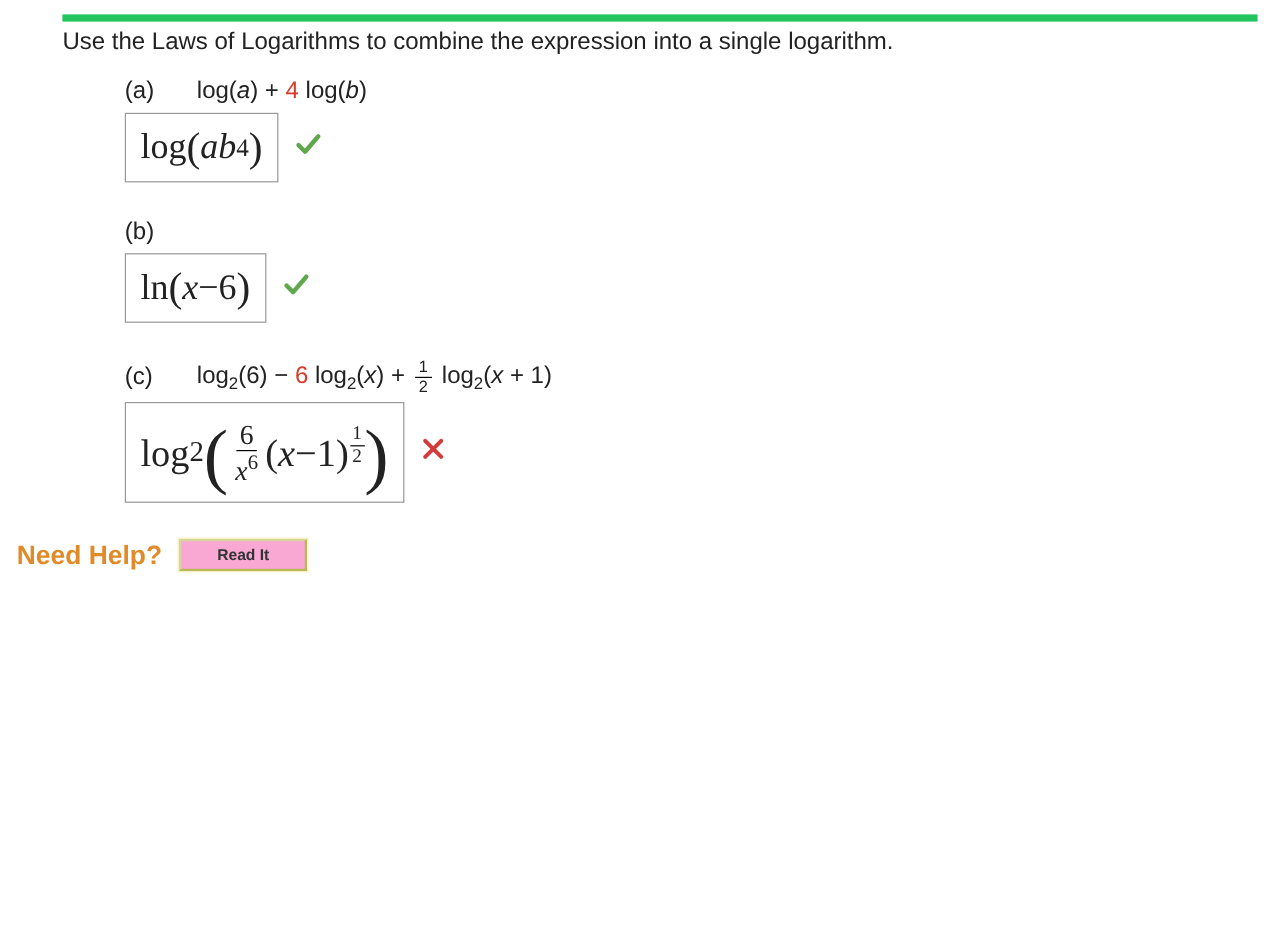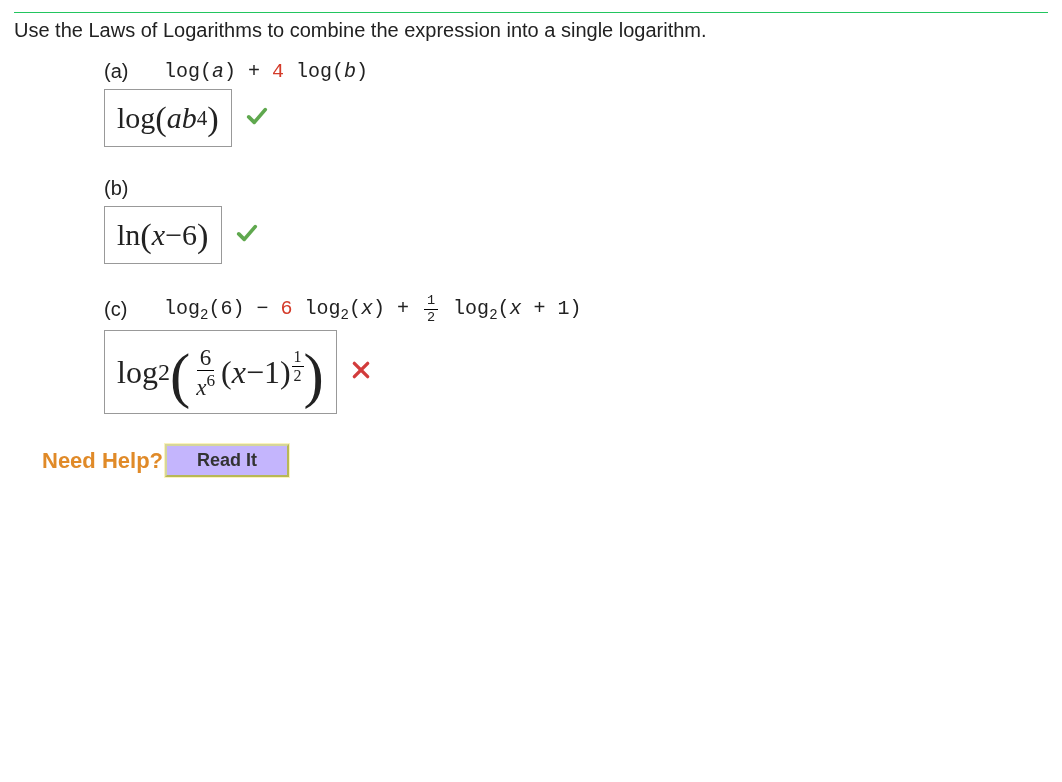--- a/index.html
+++ b/index.html
@@ -7,37 +7,38 @@
     font-size: 20px;
     color: #222;
     margin: 0;
     padding: 12px 14px;
     width: 1062px;
     box-sizing: border-box;
   }
   .instruction {
     margin-bottom: 18px;
     padding-top: 6px;
-    border-top: 1px solid #22c55e;
+    border-top: 6px solid #22c55e;
+    margin-left: 38px;
   }
   .part {
     margin-left: 90px;
     margin-bottom: 30px;
   }
   .part-row {
     display: flex;
     align-items: center;
     margin-bottom: 6px;
   }
   .part-label {
     width: 60px;
     display: inline-block;
   }
   .expr {
-    font-family: Liberation Mono, monospace;
+    font-family: Liberation Sans, sans-serif;
   }
   .ital { font-style: italic; }
   .red { color: #d43b2a; }
   sup { font-size: 0.7em; vertical-align: super; }
   sub { font-size: 0.7em; vertical-align: sub; }
   .answer-row {
     display: flex;
     align-items: center;
     gap: 14px;
     margin-top: 4px;
@@ -88,36 +89,35 @@
     top: 4px;
     font-family: "Times New Roman", serif;
   }
   .mparen-l, .mparen-r {
     font-size: 1.15em;
   }
   .check-icon svg { width: 22px; height: 22px; }
   .x-icon svg { width: 20px; height: 20px; }
   .help-row {
     display: flex;
-    align-items: center;
-    gap: 2px;
-    margin-left: 28px;
+    align-items: flex-end;
+    gap: 14px;
     margin-top: 24px;
   }
   .need-help {
     color: #e08a28;
     font-weight: bold;
     font-size: 22px;
   }
   .read-it-btn {
     font-family: Verdana, sans-serif;
-    font-size: 18px;
+    font-size: 13px;
     font-weight: bold;
     color: #333;
-    background: #c4b5fd;
+    background: #f9a8d4;
     border-top: 2px solid #d6d69a;
     border-left: 2px solid #d6d69a;
     border-right: 2px solid #b8b856;
     border-bottom: 2px solid #b8b856;
     outline: 1px solid #fbf3bd;
     padding: 4px 30px;
     cursor: pointer;
   }
   .times-sub {
     font-family: "Times New Roman", serif;

